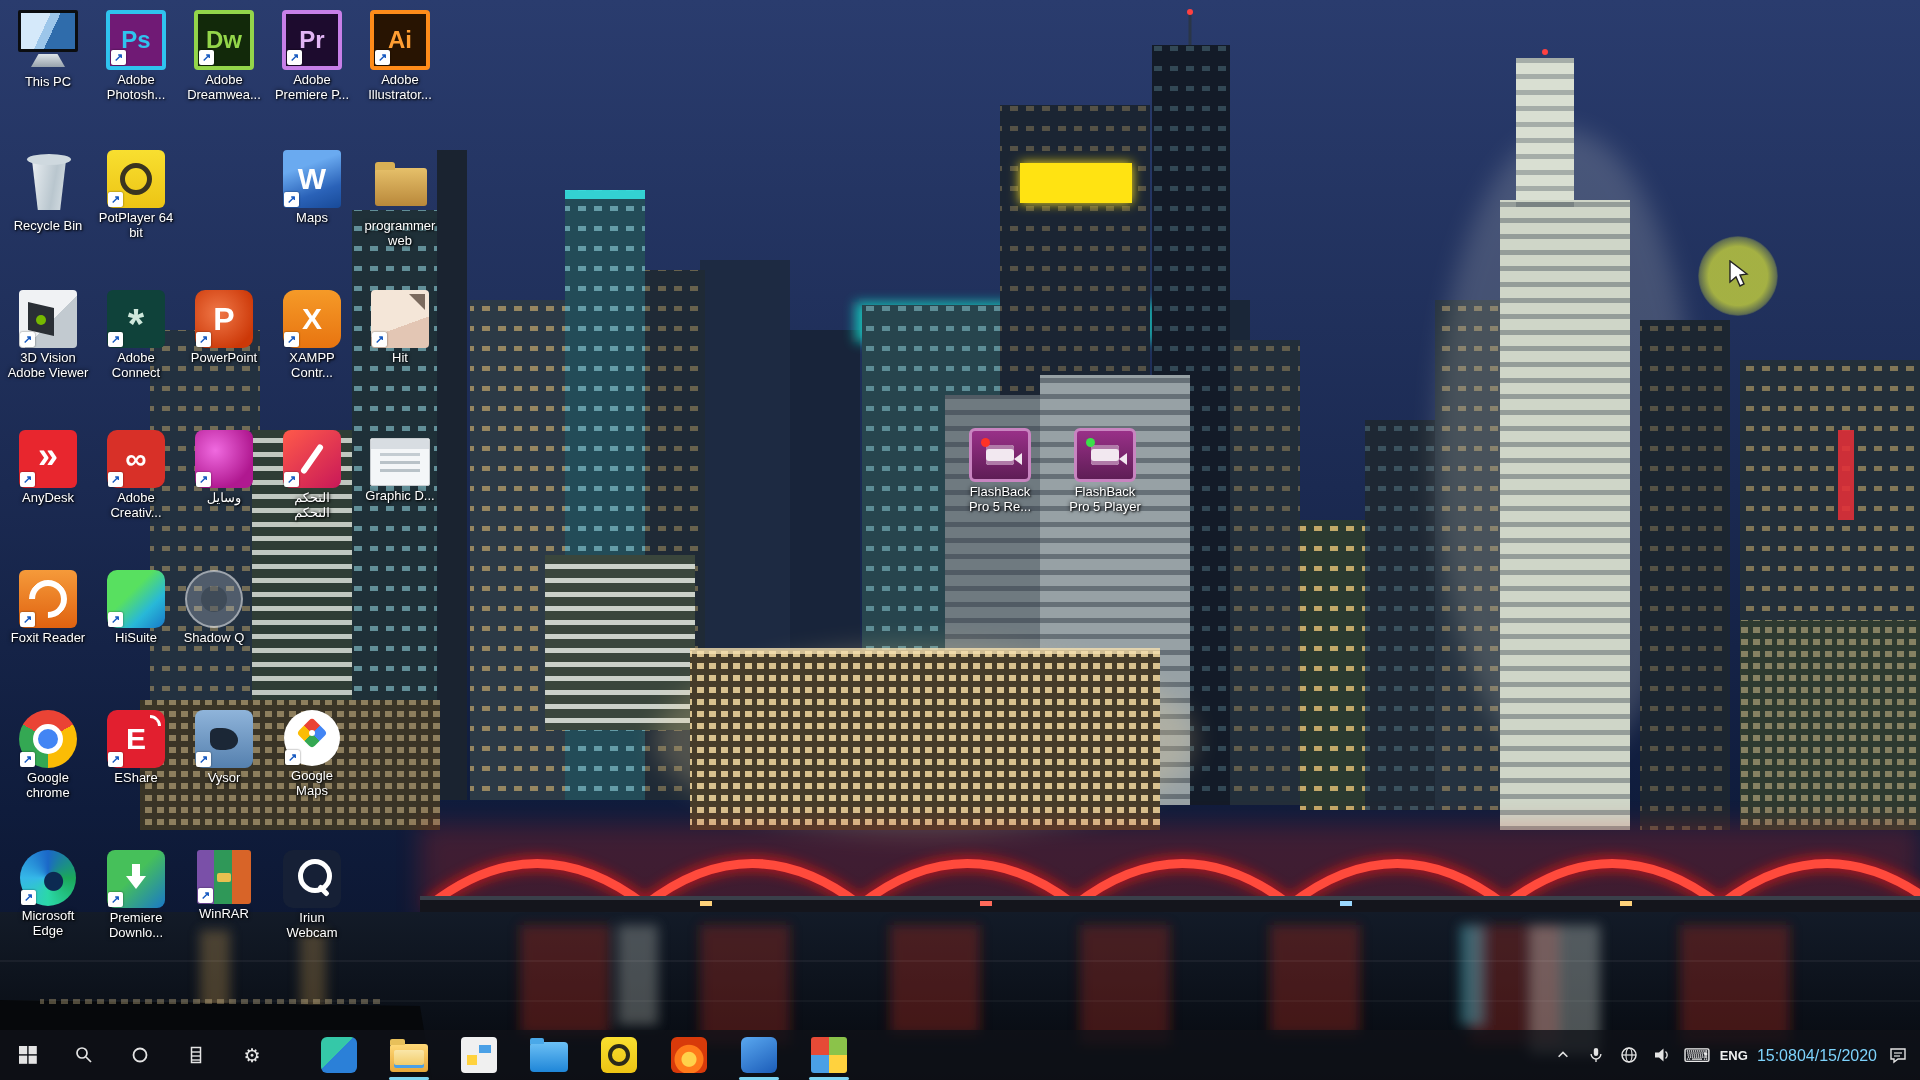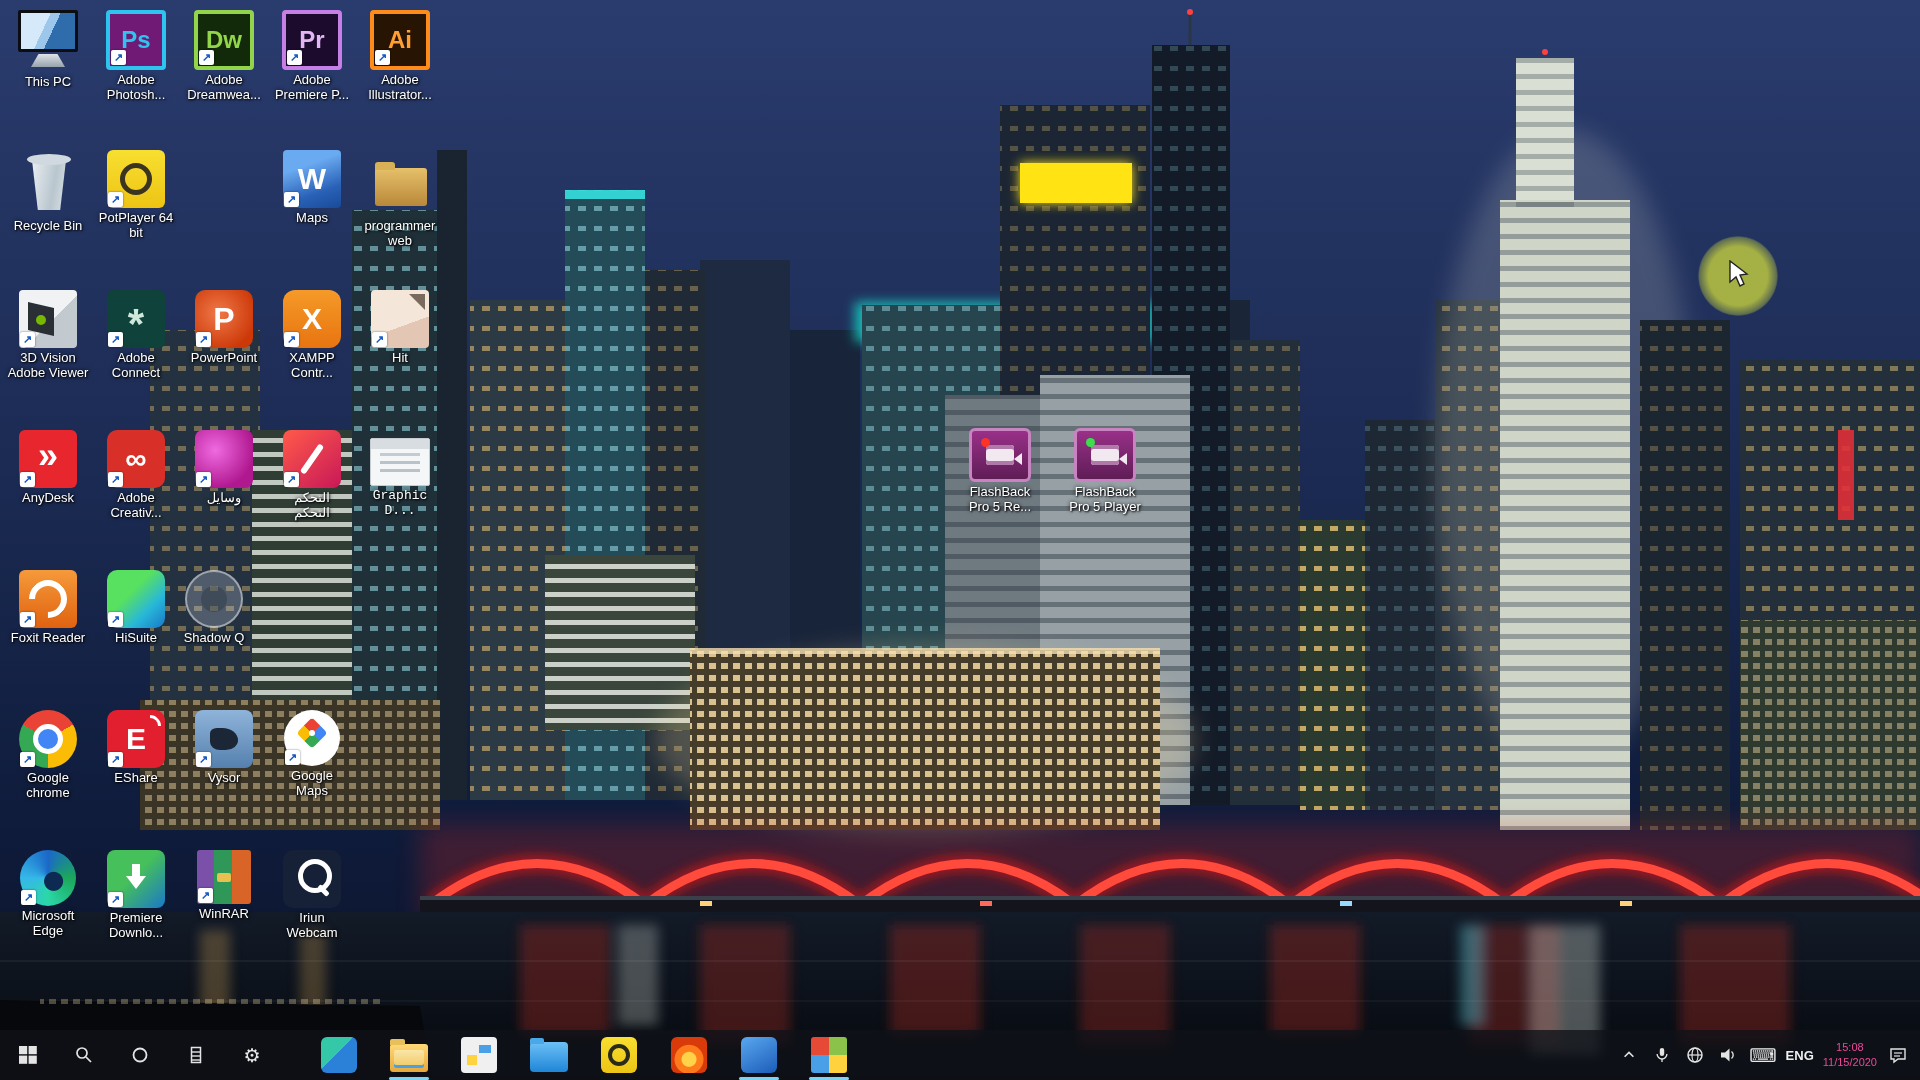--- a/index.html
+++ b/index.html
@@ -142,21 +142,21 @@
   .flame{border-radius:6px;background:radial-gradient(circle at 50% 62%,#ffd24a 0 7px,#ff7a1a 8px 14px,#d83a0a 15px);}
   .blueapp{border-radius:6px;background:linear-gradient(150deg,#5aa8f0,#1b5cb8);}
   .colorgrid{border-radius:3px;
      background:linear-gradient(to right,#e64a36 50%,#8bc34a 50%) top/100% 50% no-repeat,
        linear-gradient(to right,#4aa0e6 50%,#ffd23e 50%) bottom/100% 50% no-repeat;}
   .tb-spacer{flex:1;}
   .tb-tray{display:flex;align-items:center;gap:9px;padding-right:10px;}
   .tb-tray .tbtn{width:auto;min-width:24px;}
   .sym{color:#e8e8e8;font-size:19px;line-height:1;}
   .lang{color:#f0f0f0;font-size:13px;font-weight:bold;}
-  .clock{display:flex;flex-direction:column;align-items:center;color:#ec4899;font-size:11px;line-height:15px;width:86px;}
+  .clock{display:flex;flex-direction:row;align-items:center;color:#7dd3fc;font-size:16px;line-height:15px;width:86px;}
 </style>
 </head>
 <body>
 
 <div class="desktop">
 
   <svg class="bg" width="1920" height="1080" viewBox="0 0 1920 1080" preserveAspectRatio="none">
     <defs>
       <linearGradient id="sky" x1="0" y1="0" x2="0" y2="1">
         <stop offset="0" stop-color="#2a3c6e"></stop>
@@ -448,21 +448,21 @@
       </div>
       <div class="dicon" style="left: 270px; top: 430px;">
         <div class="art redapp2">
           <span class="sc">↗</span>
         </div>
         <div class="lbl">
           <span>التحکم</span>
           <span>التحکم</span>
         </div>
       </div>
-      <div class="dicon" style="left: 358px; top: 430px; font-family: Liberation Mono, monospace;">
+      <div class="dicon" style="left: 358px; top: 430px;">
         <div class="art graphic"></div>
         <div class="lbl">
           <span>Graphic D...</span>
         </div>
       </div>
       <div class="dicon" style="left: 6px; top: 570px;">
         <div class="art foxit">
           <span class="sc">↗</span>
         </div>
         <div class="lbl">
@@ -663,21 +663,21 @@
           <polygon points="2,6.5 6,6.5 10.5,2.5 10.5,15.5 6,11.5 2,11.5" fill="#e4e4e4"></polygon>
           <path d="M12.5 5.5 a4.5 4.5 0 0 1 0 7" fill="none" stroke="#e4e4e4" stroke-width="1.4"></path>
         </svg>
       </button>
       <button class="tbtn">
         <span class="sym">⌨</span>
       </button>
       <button class="tbtn lang">ENG</button>
       <button class="tbtn clock">
         <span>15:08</span>
-        <span>11/15/2020</span>
+        <span>04/15/2020</span>
       </button>
       <button class="tbtn">
         <svg width="18" height="18" viewBox="0 0 18 18">
           <path d="M2 3 h14 v10 h-7 l-4 3 v-3 h-3 z" fill="none" stroke="#e4e4e4" stroke-width="1.4"></path>
           <line x1="5" y1="7" x2="13" y2="7" stroke="#e4e4e4" stroke-width="1.2"></line>
           <line x1="5" y1="10" x2="11" y2="10" stroke="#e4e4e4" stroke-width="1.2"></line>
         </svg>
       </button>
     </div>
   </div>

